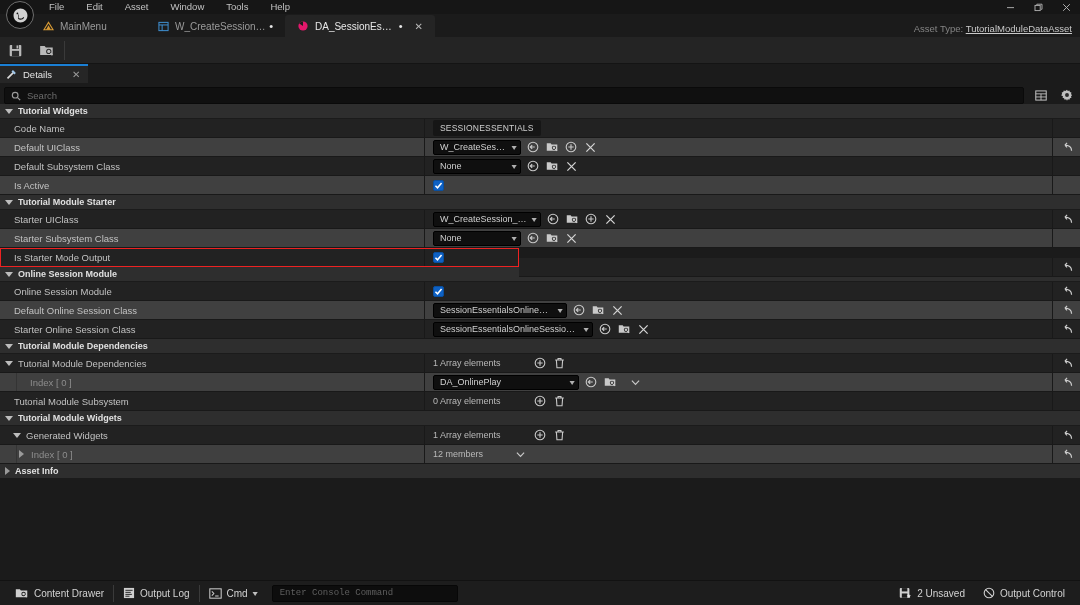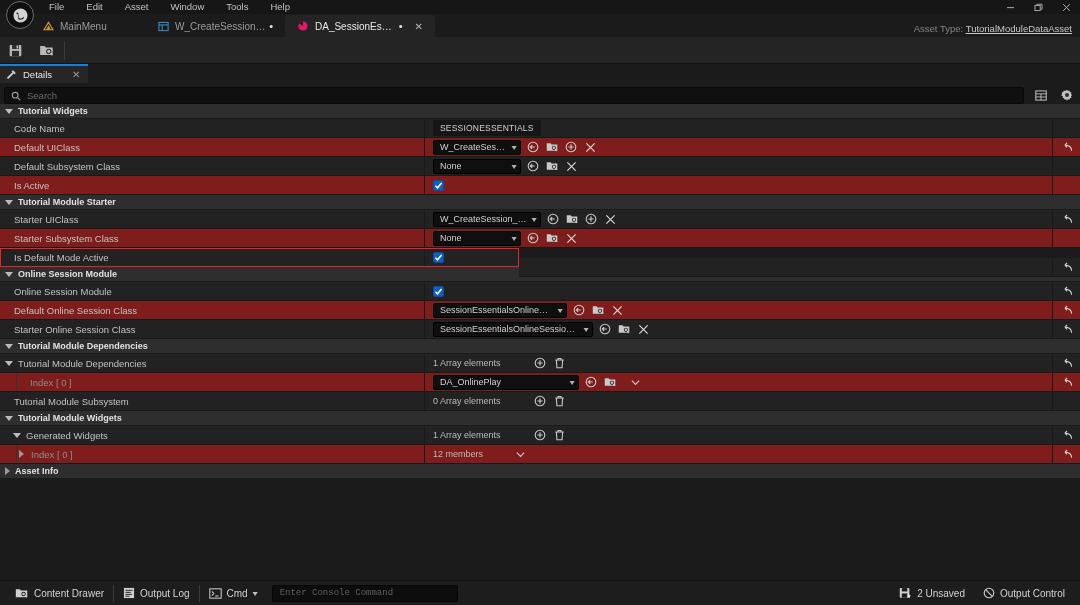--- a/index.html
+++ b/index.html
@@ -87,21 +87,21 @@
   .cat-header {
     height: 15px; background: #2e2e2e; display: flex; align-items: center;
     font-size: 9px; font-weight: bold; color: #e0e0e0; padding-left: 5px; gap: 5px;
     border-bottom: 1px solid #1b1b1b;
   }
   .row {
     height: 19px; display: flex; align-items: center; position: relative;
     border-bottom: 1px solid #191919;
   }
   .row.odd { background: #222222; }
-  .row.even { background: #7f1d1d; }
+  .row.even { background: #404040; }
   .row.highlight { outline: 1.5px solid #ee2222; outline-offset: -1px; z-index: 3; }
 
   .lbl {
     width: 425px; flex: 0 0 425px; font-size: 9.5px; color: #c2c2c2;
     padding-left: 14px; white-space: nowrap; overflow: hidden; display: flex; align-items: center; gap: 4px;
     height: 100%; border-right: 1px solid #191919;
   }
   .lbl.indent1 { padding-left: 14px; }
   .lbl.indent2 { padding-left: 30px; }
   .val {
@@ -455,21 +455,21 @@
         <span class="icon-btn">
           <svg width="11" height="11" viewBox="0 0 12 12">
               <path d="M1.5 1.5 L10.5 10.5 M10.5 1.5 L1.5 10.5" stroke="#d4d4d4" stroke-width="1.4"></path>
             </svg>
         </span>
       </div>
       <div class="reset-cell"></div>
     </div>
 
     <div class="row odd highlight" style="width:519px">
-      <div class="lbl indent1">Is Default Mode Active</div>
+      <div class="lbl indent1">Is Starter Mode Output</div>
       <div class="val">
         <span class="checkbox">
           <svg viewBox="0 0 10 10">
               <path d="M1.6 5.2 L3.9 7.6 L8.4 2.2" fill="none" stroke="#fff" stroke-width="1.7"></path>
             </svg>
         </span>
       </div>
     </div>
     <div class="row odd" style="position:absolute; left:519px; right:0; top:154px; width:561px;">
       <div class="val" style="flex:1"></div>

